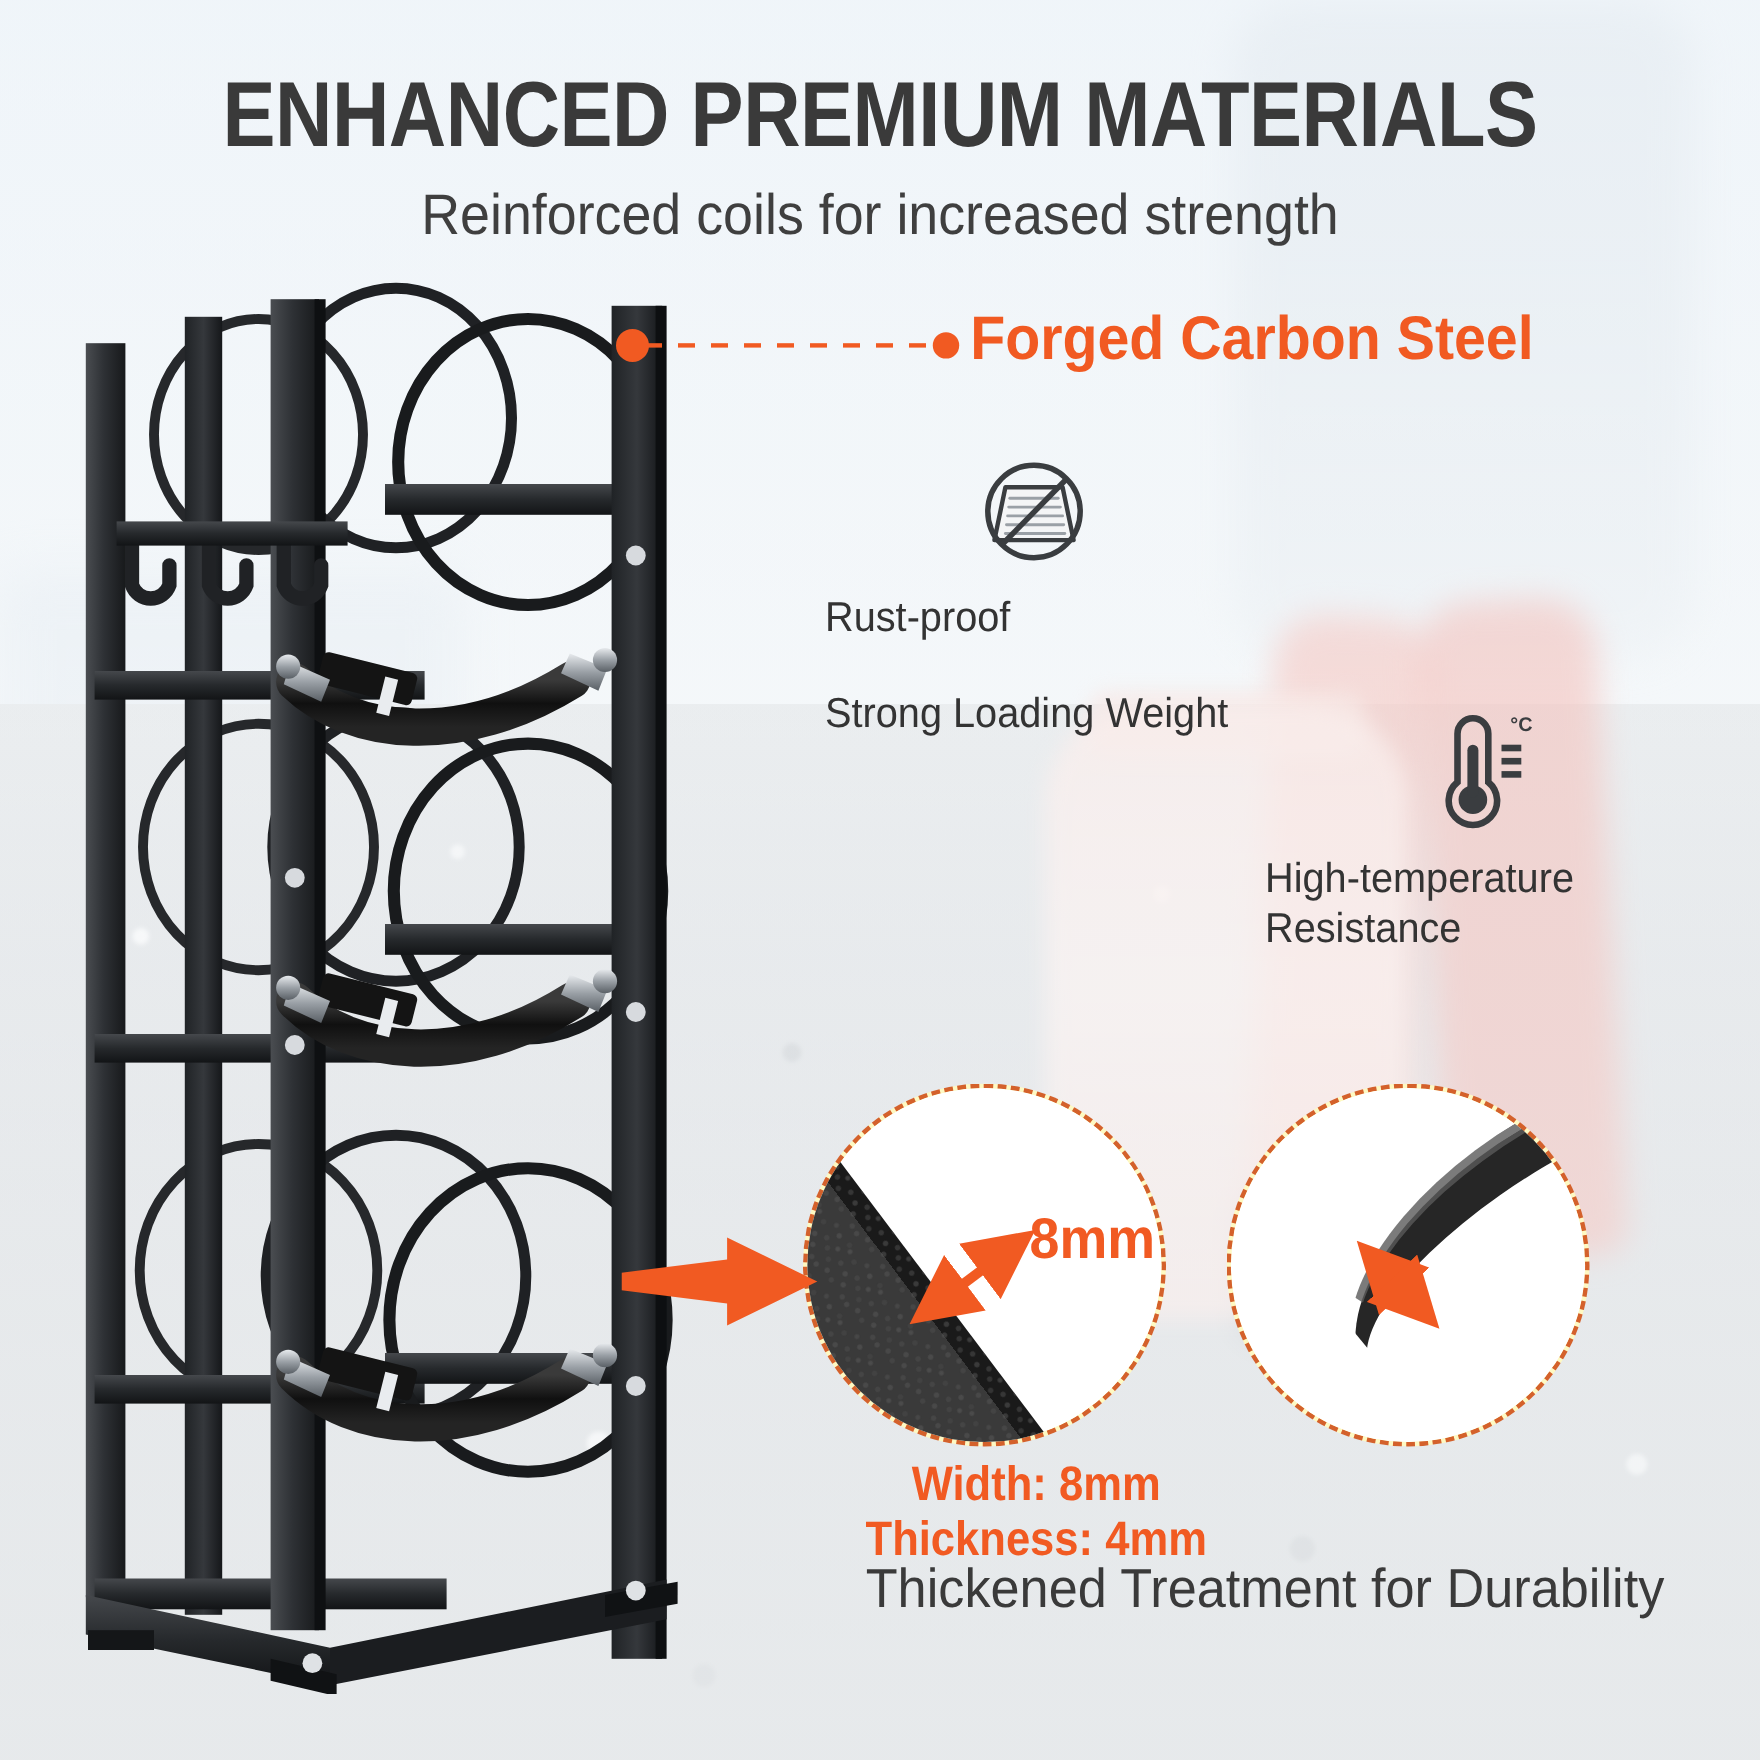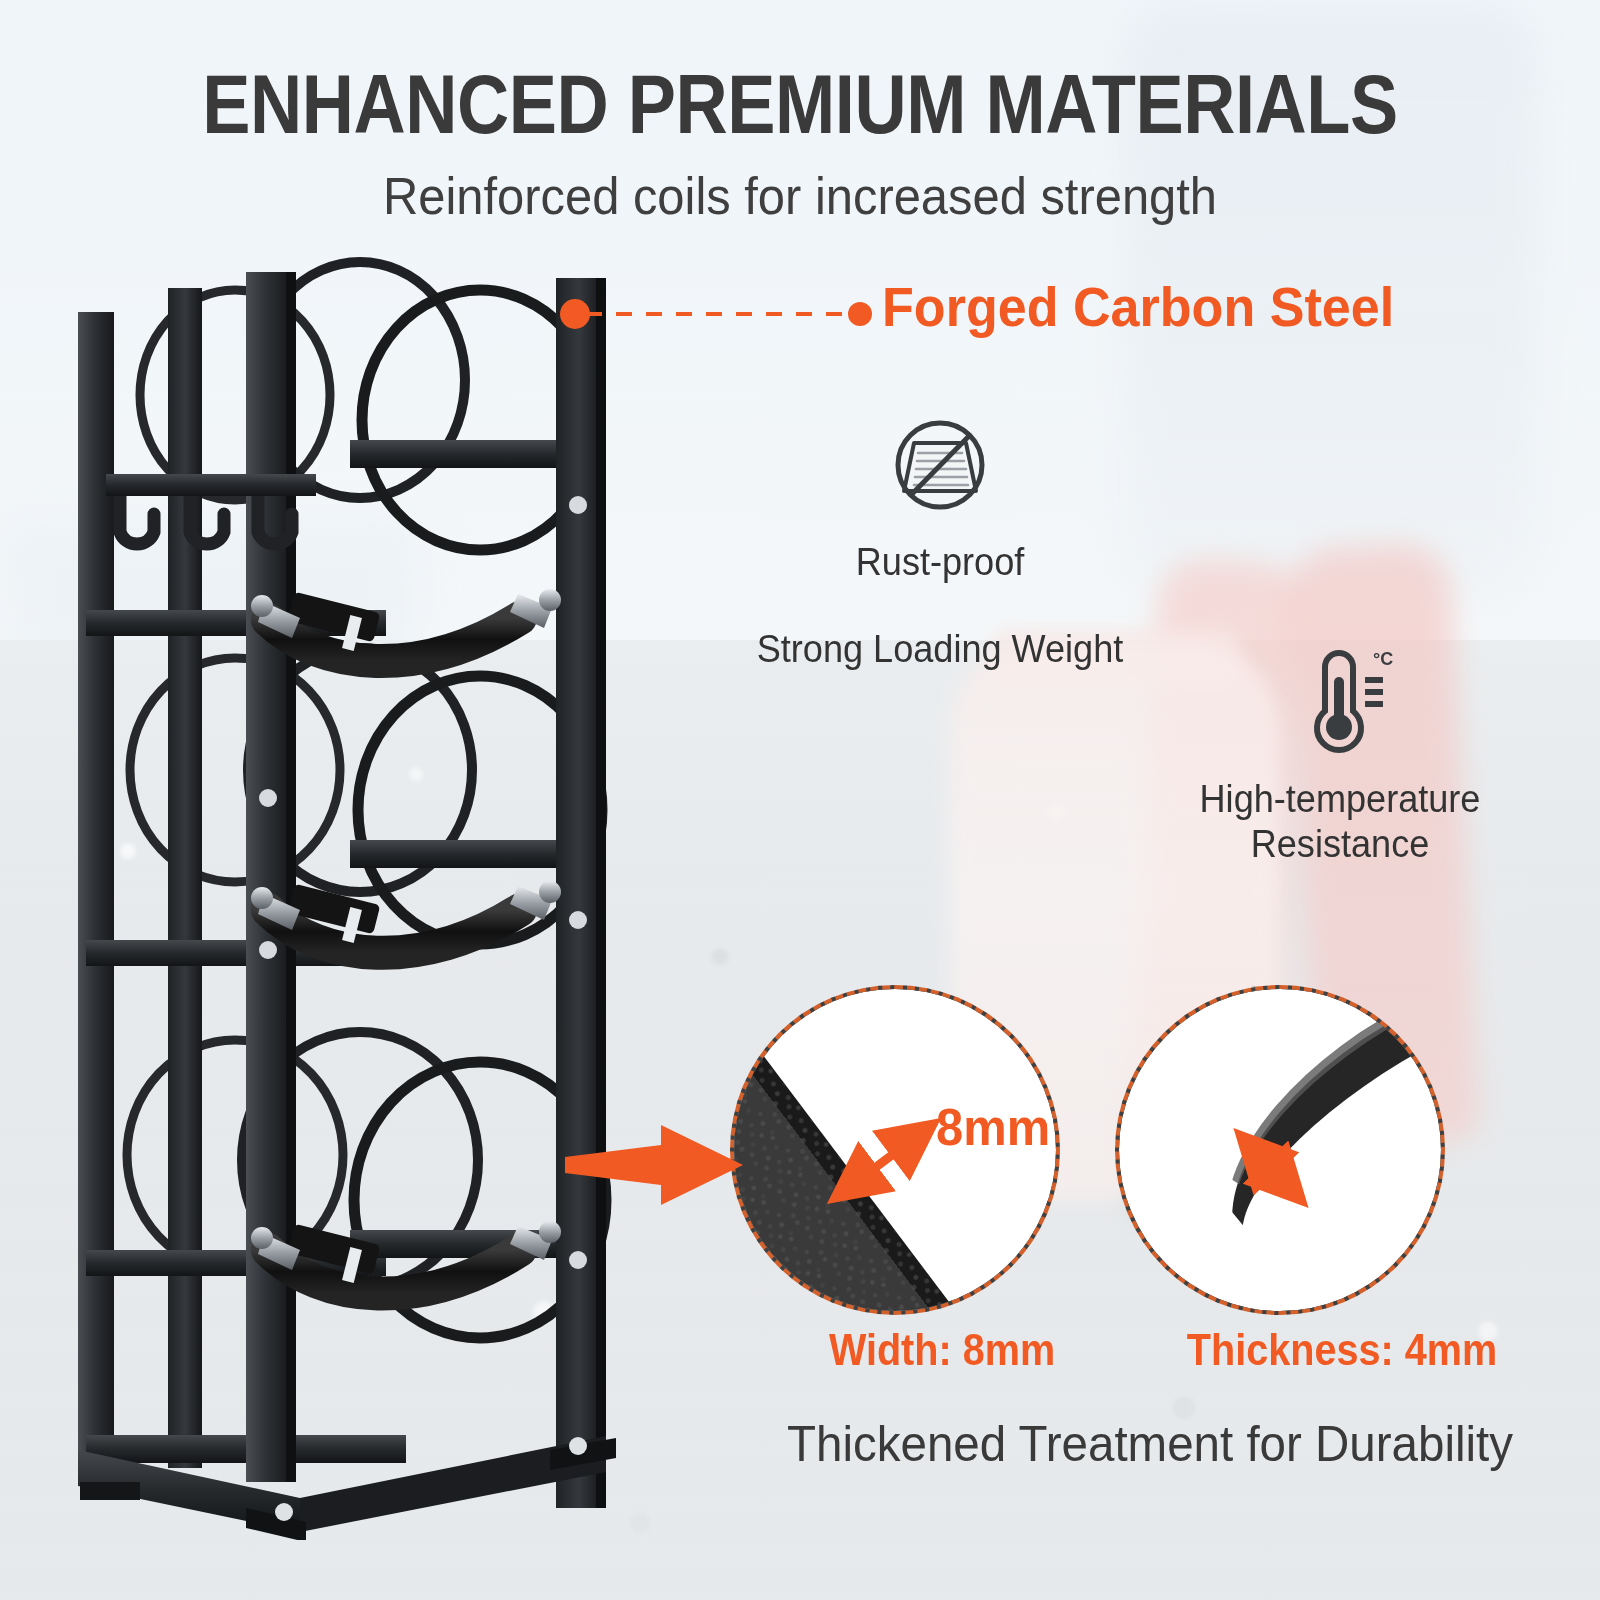--- a/index.html
+++ b/index.html
@@ -103,36 +103,36 @@
   }
   .callout .label {
     position:absolute; left:322px; top:-14px; white-space:nowrap;
     font-size:56px; font-weight:700; color:#F15A22;
     transform:scaleX(.93); transform-origin:left top;
   }
 
   
   .features { position:absolute; left:740px; top:390px; width:800px; z-index:6; }
   .frow { display:flex; }
-  .fcell { width:400px; text-align:center; }
+  .fcell { width:400px; text-align:left; }
   .fcell .ico { height:150px; display:flex; align-items:center; justify-content:center; }
   .fcell .cap {
     font-size:38px; line-height:1.18; color:#333; font-weight:400;
     transform:scaleX(.95); transform-origin:center top;
   }
   .frow.second { margin-top:42px; }
 
   
   .big-arrow { position:absolute; left:565px; top:1123px; z-index:7; }
 
   
   .detail-wrap { position:absolute; left:720px; top:985px; z-index:6; }
   .dcircle {
     position:absolute; width:330px; height:330px; border-radius:50%;
-    border:4px dashed #D4612B; overflow:hidden; background:#404040;text-align:center;
+    border:4px dashed #D4612B; overflow:hidden; background:#fef9c3;text-align:center;
   }
   .dcircle.one { left:10px; top:0; }
   .dcircle.two { left:395px; top:0; }
   .inner-white{ position:absolute; inset:0; background:#ffffff; border-radius:50%; }
 
   .strapA{
     position:absolute; left:-60px; top:-28px; width:170px; height:460px;
     background:
       linear-gradient(90deg,#1d1d1d 0 16px,#2e2e2e 16px 26px,#151515 26px 34px,#3a3a3a 34px 150px,#1a1a1a 150px 170px);
     transform:rotate(-37deg);
@@ -173,21 +173,21 @@
     border-left:6px solid transparent; border-right:6px solid transparent;
     transform:rotate(-31deg); opacity:.8;
   }
 
   .mlabel {
     position:absolute; font-size:52px; font-weight:700; color:#F15A22;
     transform:scaleX(.94); transform-origin:left top;
   }
   .mlabel.m8 { left:202px; top:108px; }
 
-  .cap-row { position:absolute; left:742px; top:1325px; width:800px; z-index:7; display:flex; }
+  .cap-row { position:absolute; left:742px; top:1325px; width:800px; z-index:7; display:flex;flex-direction:column; }
   .cap-row .c {
     width:400px; text-align:center; font-size:44px; font-weight:700; color:#F15A22;
     transform:scaleX(.9); transform-origin:center top;
   }
   .bottom-note {
     position:absolute; left:700px; top:1415px; width:900px; text-align:center;
     font-size:50px; color:#3a3a3a; font-weight:400; z-index:7;
     transform:scaleX(.95); transform-origin:center top;
   }
 

